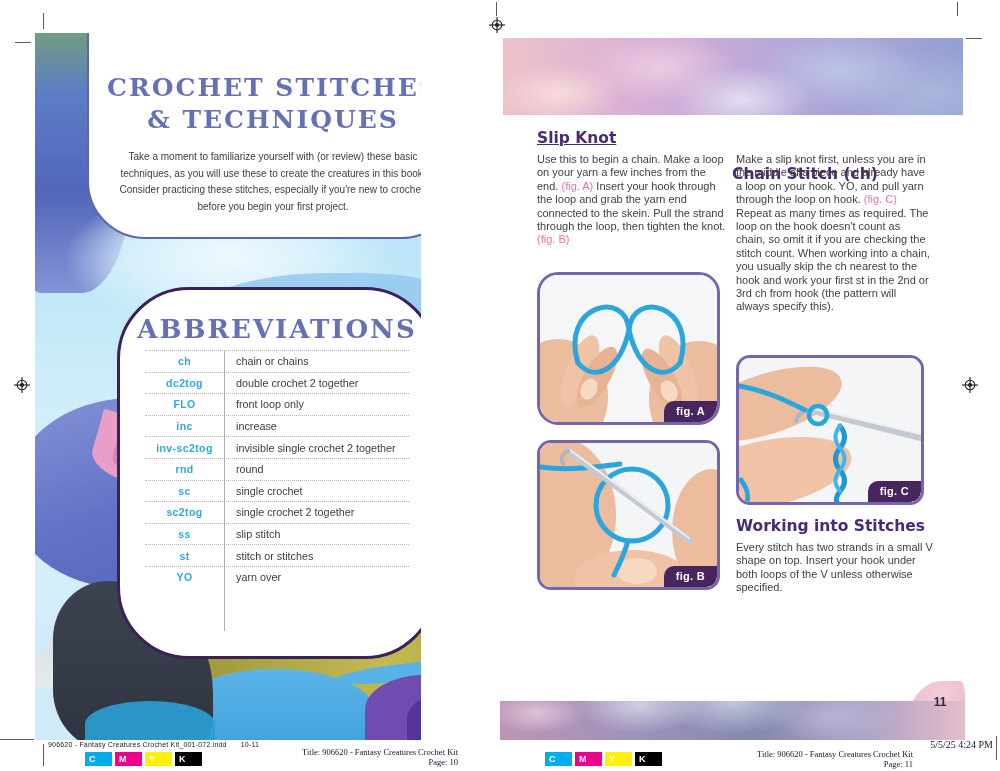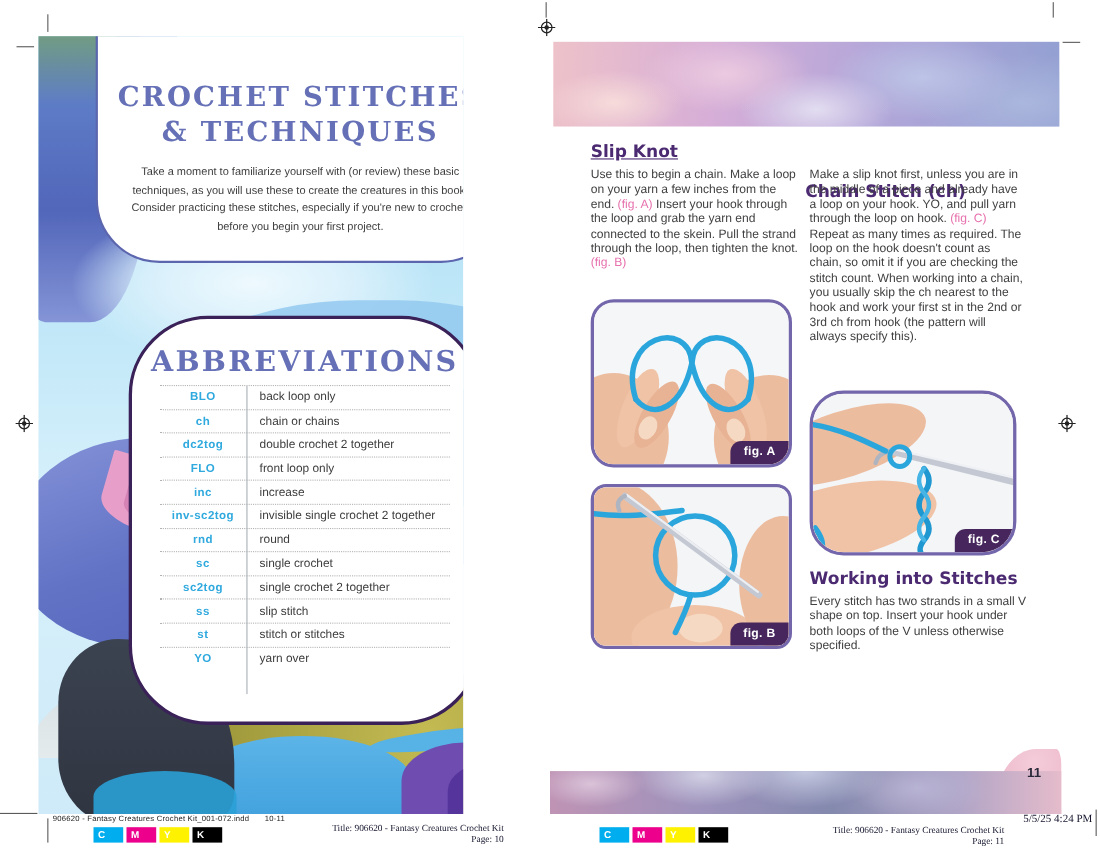--- a/index.html
+++ b/index.html
@@ -137,24 +137,20 @@
     <div class="panel-top">
       <div class="title-display" style="position:absolute;left:0;right:0;top:44px;">CROCHET STITCHES</div>
       <div class="title-display" style="position:absolute;left:0;right:0;top:76px;">&amp; TECHNIQUES</div>
       <div class="intro">Take a moment to familiarize yourself with (or review) these basic techniques, as you will use these to create the creatures in this book. Consider practicing these stitches, especially if you're new to crochet, before you begin your first project.</div>
     </div>
 
     <div class="panel-abbr">
       <div class="abbr-title">ABBREVIATIONS</div>
       <div class="abbr-table">
         <div class="abbr-row">
-          <span class="abbr-key">BLO</span>
-          <span class="abbr-val">back loop only</span>
-        </div>
-        <div class="abbr-row">
           <span class="abbr-key">ch</span>
           <span class="abbr-val">chain or chains</span>
         </div>
         <div class="abbr-row">
           <span class="abbr-key">dc2tog</span>
           <span class="abbr-val">double crochet 2 together</span>
         </div>
         <div class="abbr-row">
           <span class="abbr-key">FLO</span>
           <span class="abbr-val">front loop only</span>
@@ -235,21 +231,21 @@
         <path d="M28 8 q -9 4 -5 13" stroke="#aeb4c0" stroke-width="4" fill="none" stroke-linecap="round"></path>
       </svg>
       <div class="fig-tag">fig. B</div>
     </div>
 
     <div class="section-heading" style="left:232px;top:96px;margin-top:36px;">Chain Stitch (ch)</div>
     <div class="bodytext" style="left:236px;top:120px;width:196px;">
       <span>Make a slip knot first, unless you are in the middle of a piece and already have a loop on your hook. YO, and pull yarn through the loop on hook. </span><span class="fig-ref">(fig. C)</span><span> Repeat as many times as required. The loop on the hook doesn't count as chain, so omit it if you are checking the stitch count. When working into a chain, you usually skip the ch nearest to the hook and work your first st in the 2nd or 3rd ch from hook (the pattern will always specify this).</span>
     </div>
 
-    <div class="photo" style="left:236px;top:322px;width:182px;height:144px;border-radius:31px;">
+    <div class="photo" style="left:236px;top:322px;width:182px;height:144px;">
       <svg viewBox="0 0 182 144">
         <rect width="182" height="144" fill="#f3f5f7"></rect>
         <ellipse cx="28" cy="46" rx="78" ry="30" fill="#ecbc9f" transform="rotate(-18 28 46)"></ellipse>
         <ellipse cx="26" cy="116" rx="88" ry="33" fill="#f0c3a6" transform="rotate(-12 26 116)"></ellipse>
         <line x1="70" y1="52" x2="182" y2="80" stroke="#c3c8d2" stroke-width="6" stroke-linecap="round"></line>
         <line x1="72" y1="50" x2="182" y2="76" stroke="#eef0f4" stroke-width="2" stroke-linecap="round"></line>
         <path d="M70 52 q -11 2 -13 11" stroke="#aeb4c0" stroke-width="4" fill="none" stroke-linecap="round"></path>
         <path d="M0 28 C 25 32, 46 42, 66 52" fill="none" stroke="#2aa6dc" stroke-width="5" stroke-linecap="round"></path>
         <circle cx="79" cy="57" r="9" stroke="#2aa6dc" stroke-width="4.5" fill="none"></circle>
         <path d="M101 68 q 9 11 0 22 q -9 11 0 22 q 9 11 0 21 q -5 7 -3 11" fill="none" stroke="#1f97d0" stroke-width="5" stroke-linecap="round"></path>

